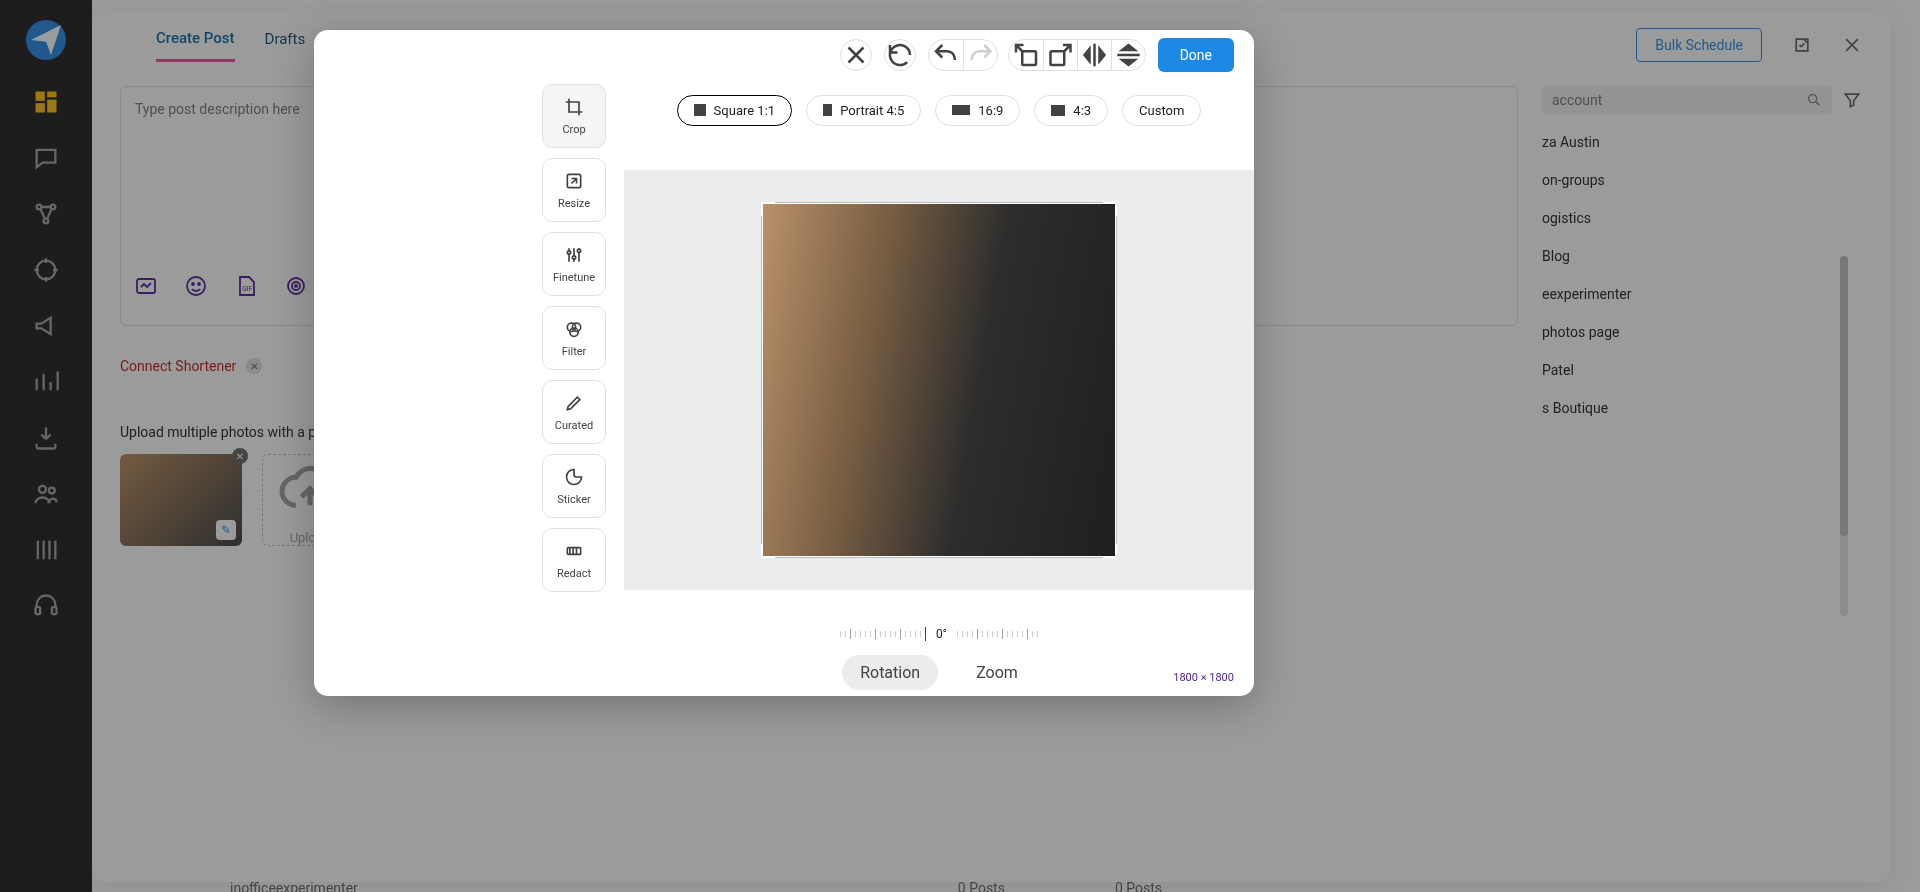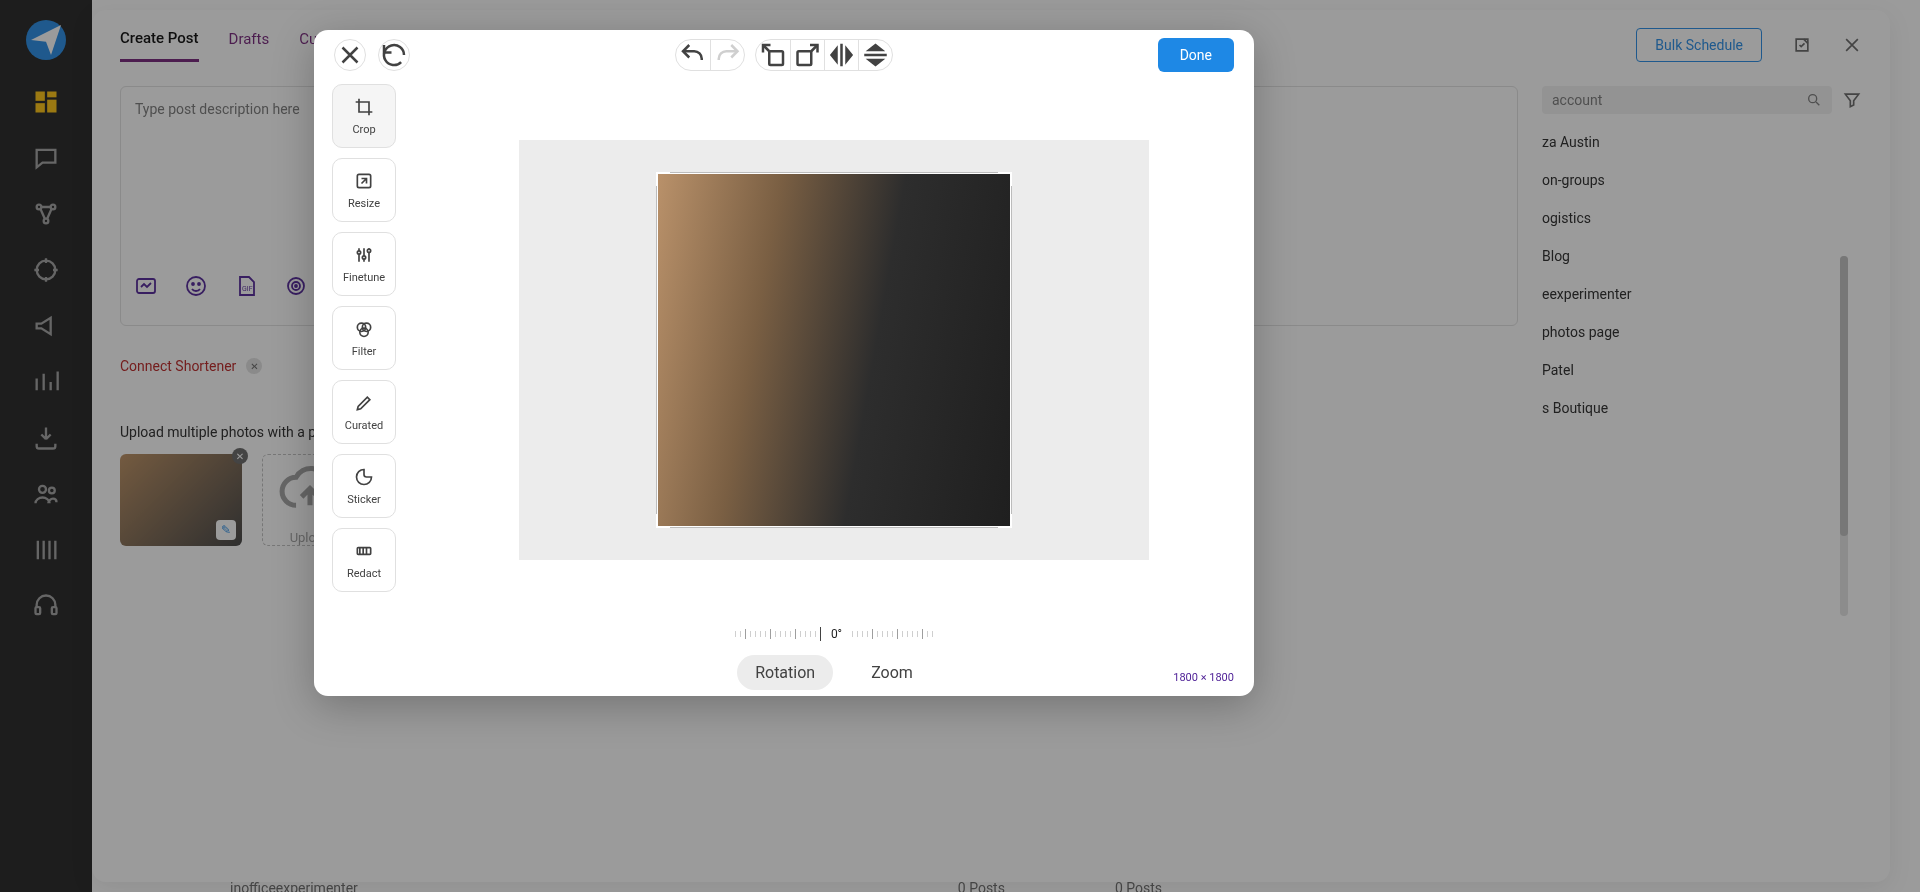--- a/index.html
+++ b/index.html
@@ -10,22 +10,22 @@
 .nav-rail .logo { width: 40px; height: 40px; border-radius: 50%; background: #1e88e5; display: flex; align-items: center; justify-content: center; color: #fff; }
 .nav-rail .nav-item { width: 28px; height: 28px; color: #9e9e9e; display: flex; align-items: center; justify-content: center; cursor: pointer; }
 .nav-rail .nav-item.active { color: #ffc107; }
 
 
 .backdrop { position: absolute; left: 92px; top: 0; right: 0; bottom: 0; background: #fff; }
 
 
 .outer-modal { position: absolute; left: 92px; top: 10px; right: 30px; bottom: 10px; background: #fff; border-radius: 14px; box-shadow: 0 6px 24px rgba(0,0,0,0.08); z-index: 2; }
 .outer-header { display: flex; align-items: center; padding: 14px 28px 0 28px; gap: 30px; height: 56px; }
-.outer-tab { font-size: 15px; color: #701a75; padding-bottom: 12px; cursor: pointer; white-space: nowrap; }
-.outer-tab.active { color: #000000; font-weight: 500; border-bottom: 3px solid #701a75; }
+.outer-tab { font-size: 15px; color: #0c4a6e; padding-bottom: 12px; cursor: pointer; white-space: nowrap; }
+.outer-tab.active { color: #0369a1; font-weight: 500; border-bottom: 3px solid #ec4899; margin-left: 36px; }
 .outer-header-spacer { flex: 1; }
 .bulk-btn { border: 1px solid #1e88e5; color: #1e88e5; background: #fff; padding: 8px 18px; border-radius: 4px; font-size: 14px; cursor: pointer; }
 .hdr-icon { width: 20px; height: 20px; color: #616161; cursor: pointer; }
 
 .outer-body { display: flex; padding: 20px 28px; gap: 24px; height: calc(100% - 56px); }
 .left-col { flex: 1; }
 .right-col { width: 320px; }
 
 .post-textarea { width: 100%; height: 240px; border: 1px solid #e0e0e0; border-radius: 6px; padding: 14px; font-size: 14px; color: #9e9e9e; resize: none; }
 .compose-icons { display: flex; gap: 26px; margin-top: -56px; margin-left: 14px; }
@@ -48,21 +48,21 @@
 .search-row { display:flex; align-items:center; margin-bottom:20px; }
 .account-list { display:flex; flex-direction:column; gap:22px; font-size:14px; color:#212121; padding-right:10px; max-height: 520px; overflow:hidden; }
 .account-list .sub { color:#9e9e9e; font-size:12px; margin-top:2px; }
 .scroll-track { position:absolute; right: 42px; top: 246px; width: 8px; height: 360px; background:#e3e3e3; border-radius: 4px; }
 .scroll-thumb { position:absolute; right:42px; top:246px; width:8px; height:280px; background:#bdbdbd; border-radius:4px; }
 
 
 .mask { position: absolute; inset: 0; background: rgba(33,33,33,0.45); z-index: 3; }
 
 
-.editor { position: absolute; left: 314px; top: 30px; width: 940px; height: 666px; background: #fff; border-radius: 14px; z-index: 4; display: flex; flex-direction: column; box-shadow: 0 10px 40px rgba(0,0,0,0.25); }
+.editor { position: absolute; left: 314px; top: 30px; width: 940px; height: 666px; background: #fff; border-radius: 14px; z-index: 4; display: flex; flex-direction: column; box-shadow: 0 10px 40px rgba(0,0,0,0.25); align-items: flex-end; }
 .editor-top { height: 50px; display: flex; align-items: center; padding: 0 20px; gap: 12px; }
 .round-icon { width: 32px; height: 32px; border: 1px solid #e0e0e0; border-radius: 50%; display: flex; align-items: center; justify-content: center; cursor: pointer; color: #424242; background: #fff; }
 .history-group, .transform-group { display:flex; border:1px solid #e0e0e0; border-radius:20px; overflow:hidden; }
 .history-group > div, .transform-group > div { width: 34px; height: 30px; display:flex; align-items:center; justify-content:center; color:#424242; cursor:pointer; }
 .history-group > div + div, .transform-group > div + div { border-left: 1px solid #e0e0e0; }
 .history-group > div.disabled { color:#cfcfcf; cursor:default; }
 .done-btn { margin-left:auto; background:#1e88e5; color:#fff; border:none; border-radius:6px; padding:9px 22px; font-size:14px; cursor:pointer; }
 
 .editor-body { flex:1; display:flex; min-height:0; }
 .tool-rail { width: 100px; padding: 4px 18px 18px 18px; display:flex; flex-direction:column; gap:10px; overflow:hidden; }
@@ -388,20 +388,41 @@
       <div class="tool-btn">
         <span style="width:20px;height:20px;"><svg viewBox="0 0 24 24" fill="none" stroke="currentColor" stroke-width="2">
               <rect x="4" y="8" width="16" height="8" rx="1"></rect>
               <path d="M7 8v8M11 8v8M15 8v8"></path>
             </svg></span>
         <span>Redact</span>
       </div>
     </div>
 
     <div class="canvas-col">
+      <div class="ratio-bar">
+        <div class="ratio-chip active">
+            <span class="ratio-shape" style="width:12px;height:12px;"></span>
+            <span>Square 1:1</span>
+          </div>
+        <div class="ratio-chip">
+            <span class="ratio-shape" style="width:9px;height:12px;"></span>
+            <span>Portrait 4:5</span>
+          </div>
+        <div class="ratio-chip">
+            <span class="ratio-shape" style="width:18px;height:10px;"></span>
+            <span>16:9</span>
+          </div>
+        <div class="ratio-chip">
+            <span class="ratio-shape" style="width:14px;height:11px;"></span>
+            <span>4:3</span>
+          </div>
+        <div class="ratio-chip">
+            <span>Custom</span>
+          </div>
+      </div>
 
       <div class="canvas-wrap">
         <div class="canvas-outer">
           <div class="crop-frame">
             <div class="handle tl"></div>
             <div class="handle tr"></div>
             <div class="handle bl"></div>
             <div class="handle br"></div>
           </div>
         </div>

